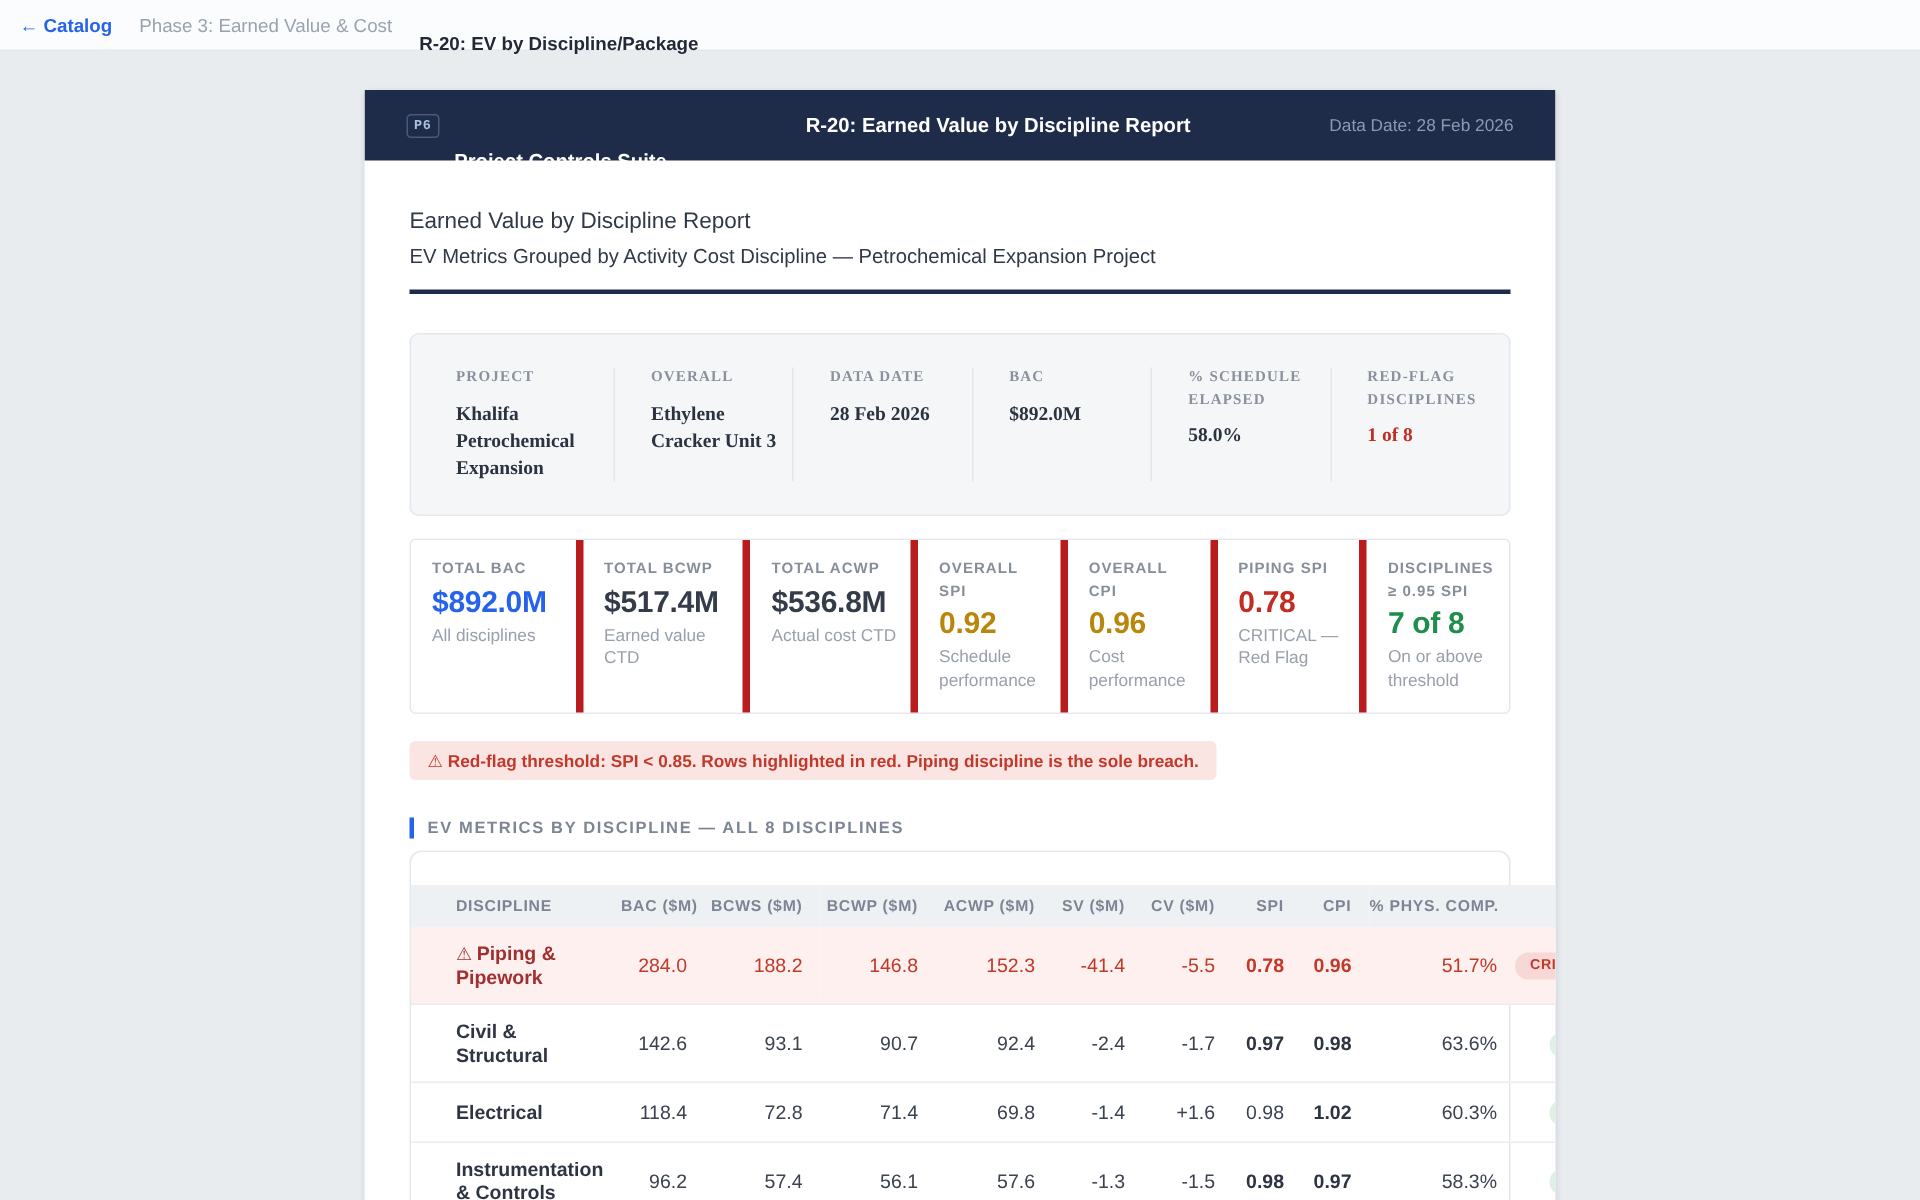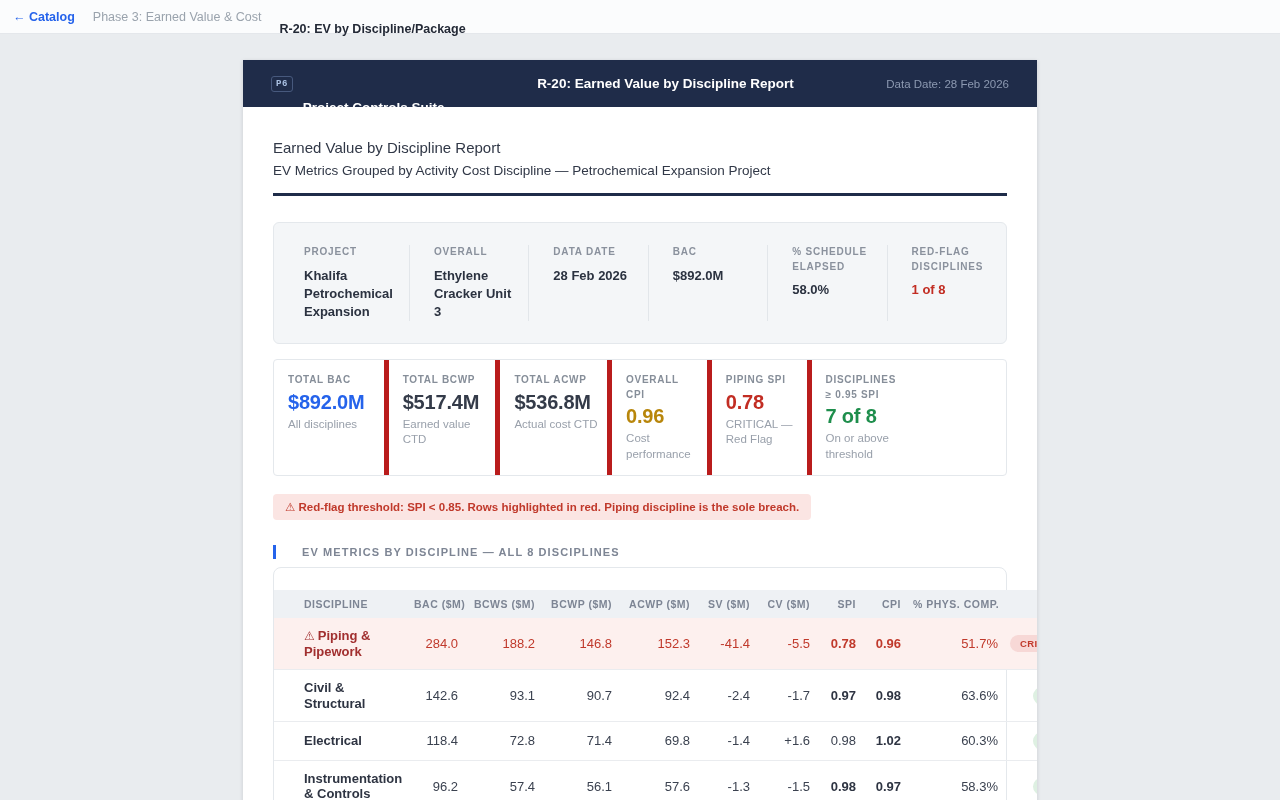--- a/index.html
+++ b/index.html
@@ -48,21 +48,21 @@
   .rep-title { margin-top: 32px; font-size: 15px; color: #313847; }
   .rep-subtitle { margin-top: 7px; font-size: 13.5px; color: #313847; }
   .rule { margin-top: 15px; height: 3px; background: #1f2c49; }
 
   
   .info-panel {
     margin-top: 26px; background: #f4f6f8; border: 1px solid #e4e8ec; border-radius: 6px;
     display: grid; grid-template-columns: 1.13fr 1fr 1fr 1fr 1fr 1fr;
     padding: 22px 0; min-height: 115px;
   }
-  .info-cell { padding: 0 10px 0 24px; }
+  .info-cell { padding: 0 10px 0 24px; font-family: Liberation Serif, serif; }
   .info-cell:first-child { padding-left: 30px; }
   .info-cell + .info-cell { border-left: 1px solid #e2e6ea; }
   .info-label { font-size: 10px; letter-spacing: .8px; color: #8a919d; font-weight: 600; line-height: 1.45; }
   .info-value { margin-top: 7px; font-size: 13px; font-weight: 700; color: #2b3240; line-height: 1.4; }
   .info-value.red { color: #c22d23; }
 
   
   .kpi-row {
     margin-top: 15px; border: 1px solid #e4e8ec; border-radius: 4px;
     display: grid; grid-template-columns: 1.1fr 1.12fr 1.12fr 1fr 1fr 1fr 1fr;
@@ -76,21 +76,21 @@
   .v-blue { color: #2563eb; } .v-dark { color: #343b49; } .v-amber { color: #b8860b; }
   .v-red { color: #c22d23; } .v-green { color: #1e8e4c; }
 
   
   .alert {
     display: inline-block; margin-top: 18px; background: #fbe5e3; border-radius: 4px;
     padding: 6px 12px; font-size: 11.5px; font-weight: 700; color: #c0392b;
   }
 
   
-  .section-head { margin-top: 25px; display: flex; align-items: center; gap: 26px; }
+  .section-head { margin-top: 25px; display: flex; align-items: center; gap: 9px; }
   .section-bar { width: 3px; height: 14px; background: #2563eb; }
   .section-title { font-size: 11px; font-weight: 700; letter-spacing: 1.1px; color: #7d8594; }
 
   
   .table-card {
     margin-top: 8px; border: 1px solid #e4e8ec; border-radius: 8px;
     padding-top: 22px; overflow: visible;
   }
   table { border-collapse: collapse; width: 856px; table-layout: fixed; font-size: 13px; }
   col.c-disc { width: 140px; } col.c-bac { width: 56px; } col.c-bcws { width: 77px; }
@@ -183,20 +183,25 @@
       </div>
       <div class="kpi">
         <div class="kpi-label">TOTAL BCWP</div>
         <div class="kpi-value v-dark">$517.4M</div>
         <div class="kpi-sub">Earned value CTD</div>
       </div>
       <div class="kpi">
         <div class="kpi-label">TOTAL ACWP</div>
         <div class="kpi-value v-dark">$536.8M</div>
         <div class="kpi-sub">Actual cost CTD</div>
+      </div>
+      <div class="kpi">
+        <div class="kpi-label">OVERALL SPI</div>
+        <div class="kpi-value v-amber">0.92</div>
+        <div class="kpi-sub">Schedule performance</div>
       </div>
       <div class="kpi">
         <div class="kpi-label">OVERALL CPI</div>
         <div class="kpi-value v-amber">0.96</div>
         <div class="kpi-sub">Cost performance</div>
       </div>
       <div class="kpi">
         <div class="kpi-label">PIPING SPI</div>
         <div class="kpi-value v-red">0.78</div>
         <div class="kpi-sub">CRITICAL — Red Flag</div>

